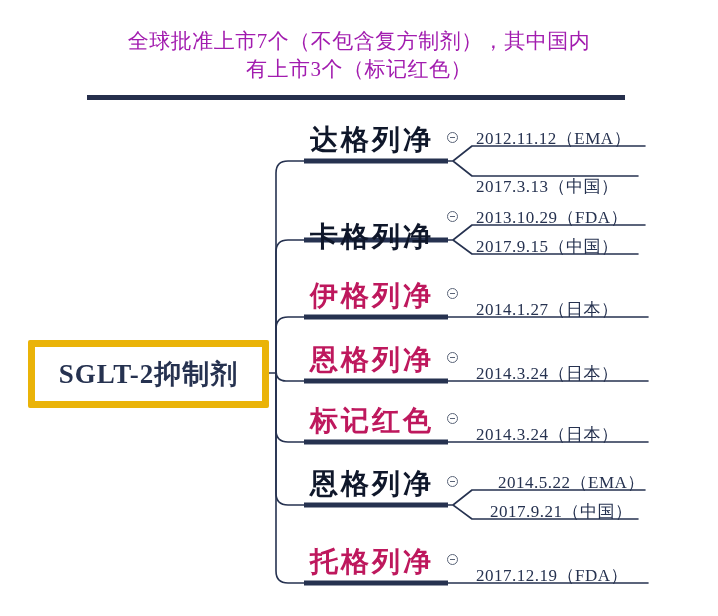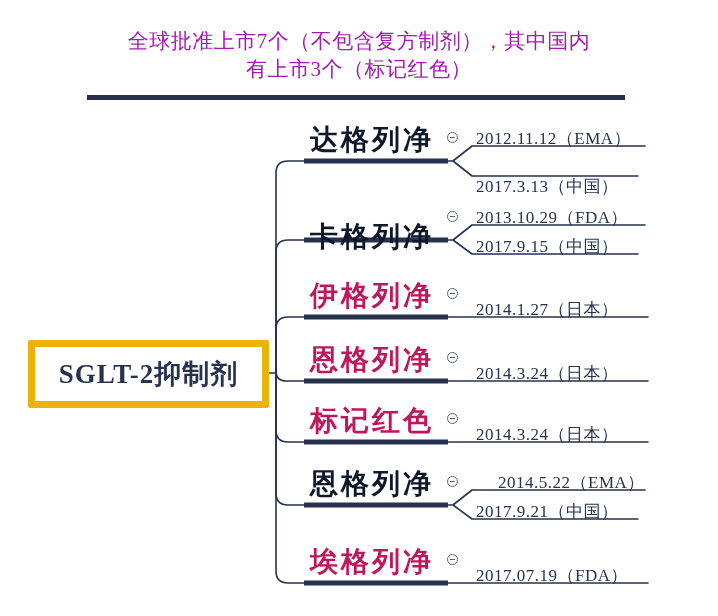--- a/index.html
+++ b/index.html
@@ -98,19 +98,19 @@
   <div class="collapse" style="top:352px;"></div>
   <div class="date" style="top:362px;">2014.3.24（日本）</div>
 
   <div class="topic-name" style="top:402px;">标记红色</div>
   <div class="collapse" style="top:413px;"></div>
   <div class="date" style="top:423px;">2014.3.24（日本）</div>
 
   <div class="topic-name red" style="top:465px;">恩格列净</div>
   <div class="collapse" style="top:476px;"></div>
   <div class="date" style="top:471px;margin-left:22px;">2014.5.22（EMA）</div>
-  <div class="date" style="top:500px;">2017.9.21（中国）</div>
+  <div class="date" style="top:500px;margin-left:14px;">2017.9.21（中国）</div>
 
-  <div class="topic-name" style="top:543px;">埃格列净</div>
+  <div class="topic-name" style="top:543px;">托格列净</div>
   <div class="collapse" style="top:554px;"></div>
-  <div class="date" style="top:564px;">2017.07.19（FDA）</div>
+  <div class="date" style="top:564px;">2017.12.19（FDA）</div>
 
 </div>
 
 </body></html>

